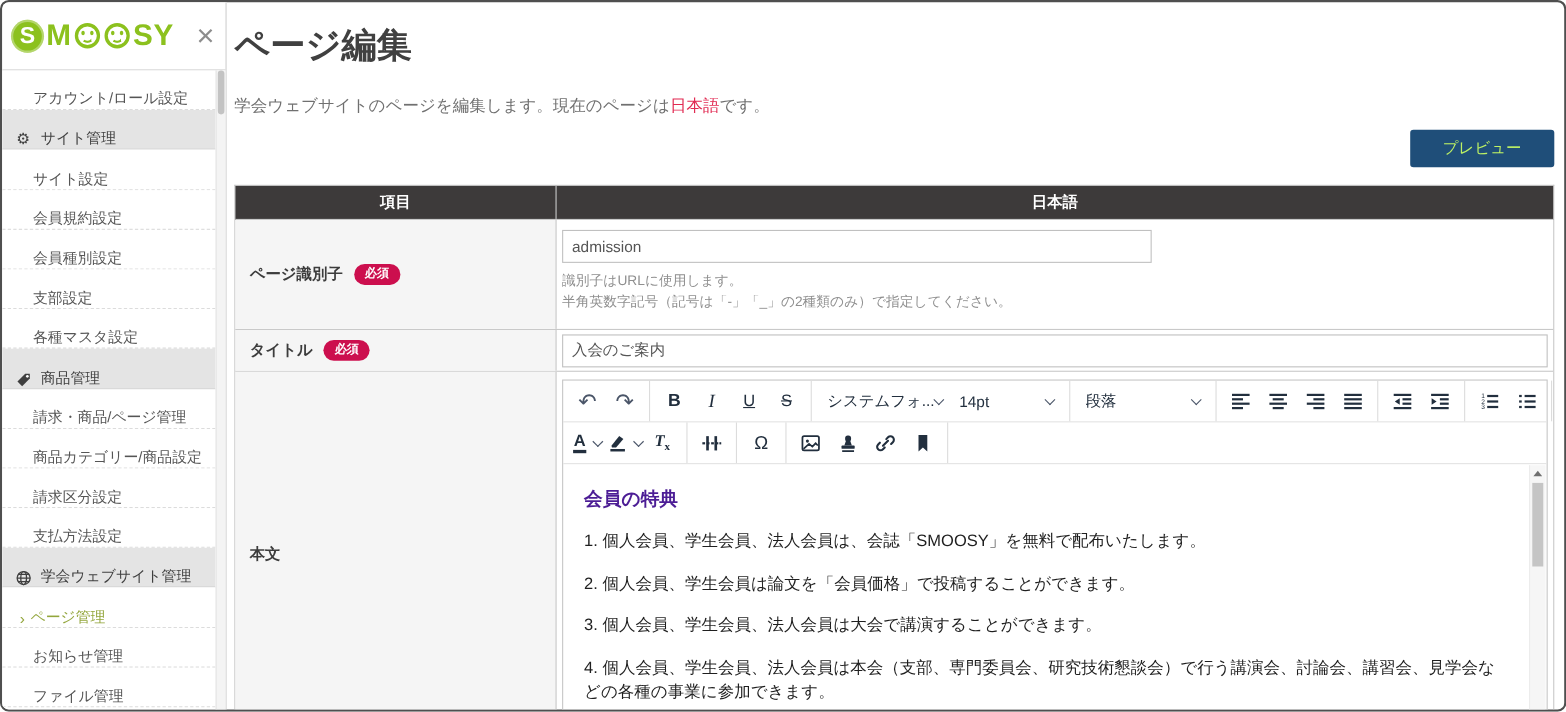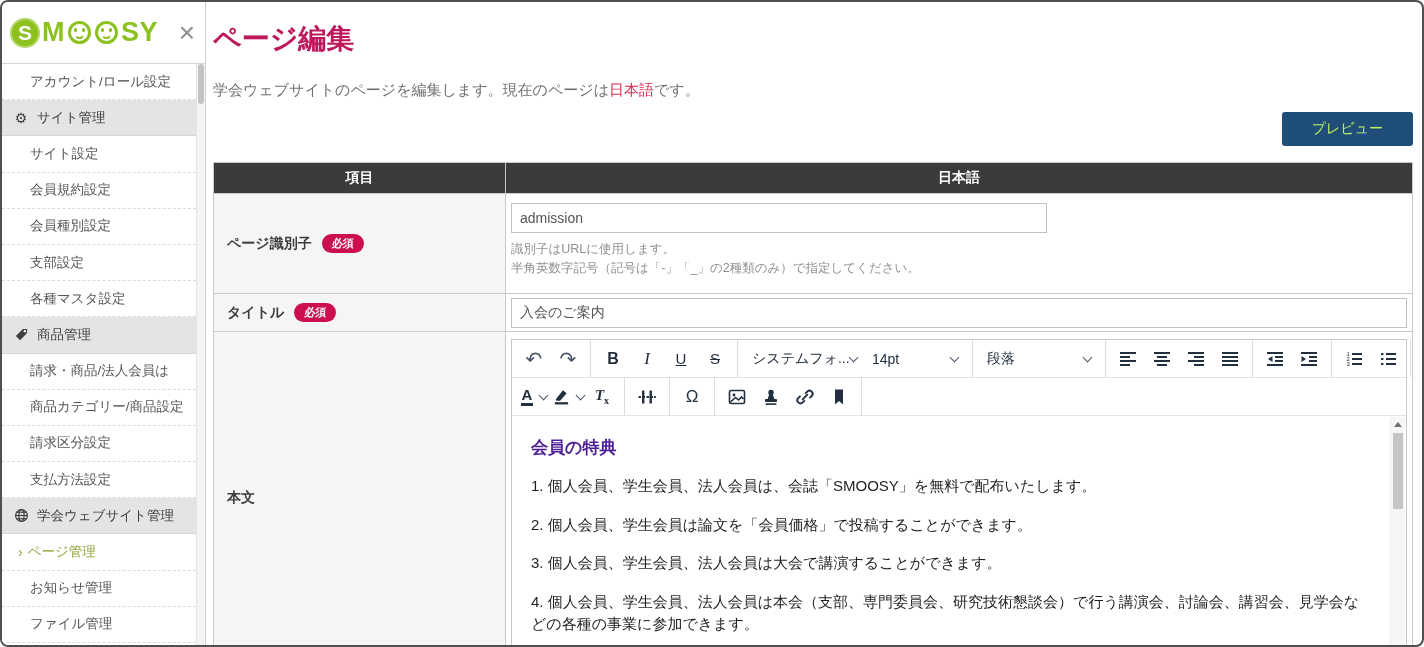--- a/index.html
+++ b/index.html
@@ -16,33 +16,33 @@
     font-weight:bold; font-size:21px; display:flex; align-items:center; justify-content:center;
     box-shadow: inset 0 0 0 2px rgba(255,255,255,.35); }
   .logo-word { color:#8cc11e; font-weight:bold; font-size:27px; letter-spacing:.5px; line-height:1; }
   .smiley { width:23px; height:23px; border-radius:50%; border:3.5px solid #8cc11e; position:relative; margin:0 1px; }
   .smiley .eye { position:absolute; width:3px; height:4px; background:#8cc11e; border-radius:2px; top:4px; }
   .smiley .eye.l { left:3px; } .smiley .eye.r { right:3px; }
   .smiley .mouth { position:absolute; left:3px; right:3px; bottom:2px; height:6px;
     border:2px solid transparent; border-bottom:2.5px solid #8cc11e; border-radius:0 0 8px 8px; }
   .close-x { margin-left:auto; color:#8d8d8d; font-size:28px; line-height:1; cursor:pointer; font-weight:300; }
   .menu { position:absolute; top:62px; left:0; right:9px; bottom:0; overflow:hidden; }
-  .menu-item { height:36.2px; display:flex; align-items:center; padding:0 8px 0 28px;
+  .menu-item { height:36.2px; display:flex; align-items:flex-end; padding:0 8px 0 28px;
     border-bottom:1px dashed #dcdcdc; font-size:13.5px; color:#555; cursor:pointer; background:#fff; }
   .menu-item.section { background:#e4e4e4; padding-left:10px; color:#3f3f3f; border-bottom:1px solid #d5d5d5; }
   .menu-item.active { padding-left:16px; }
   .menu-item.active .mi-label, .menu-item.active .mi-arrow { color:#93a63c; }
   .mi-icon { width:18px; display:inline-flex; justify-content:center; margin-right:7px; color:#3f3f3f; font-size:14px; }
   .mi-icon svg { display:block; }
   .mi-arrow { margin-right:5px; font-size:14px; }
   .side-scrollbar { position:absolute; top:62px; right:0; bottom:0; width:9px; background:#f4f4f4; border-left:1px solid #e4e4e4; }
   .side-scrollbar .thumb { position:absolute; top:0; left:1px; right:1px; height:40px; background:#c3c3c3; border-radius:4px; }
   
   .main { flex:1; position:relative; padding:0 9px 0 7px; overflow:hidden; }
-  .page-title { font-size:28px; font-weight:bold; color:#be185d; margin:18px 0 0 0; }
+  .page-title { font-size:32px; font-weight:bold; color:#404040; margin:18px 0 0 0; }
   .page-desc { font-size:15px; color:#707070; margin-top:23px; }
   .page-desc .hl { color:#e12a52; }
   .preview-wrap { display:flex; justify-content:flex-end; margin-top:12px; }
   .preview-btn { background:#1f4e79; color:#bef264; font-size:14px; border:none; border-radius:3px;
     padding:8px 30px; cursor:pointer; font-family:inherit; }
   
   .form-table { margin-top:16px; border:1px solid #c9c9c9; border-bottom:none; }
   .t-row { display:flex; border-bottom:1px solid #c9c9c9; }
   .t-row:last-child { border-bottom:none; }
   .t-header { background:#3d3a3a; color:#fff; font-weight:bold; font-size:14px; }
@@ -148,21 +148,21 @@
         <div class="menu-item section">
           <span class="mi-icon">
             <svg width="15" height="15" viewBox="0 0 16 16">
               <path d="M2,9.5 L9.5,2 h4.5 v4.5 L6.5,14 Z" fill="#3f3f3f"></path>
               <circle cx="11.6" cy="4.4" r="1.3" fill="#fff"></circle>
             </svg>
           </span>
           <span class="mi-label">商品管理</span>
         </div>
         <div class="menu-item">
-          <span class="mi-label">請求・商品/法人会員は</span>
+          <span class="mi-label">請求・商品/ページ管理</span>
         </div>
         <div class="menu-item">
           <span class="mi-label">商品カテゴリー/商品設定</span>
         </div>
         <div class="menu-item">
           <span class="mi-label">請求区分設定</span>
         </div>
         <div class="menu-item">
           <span class="mi-label">支払方法設定</span>
         </div>

